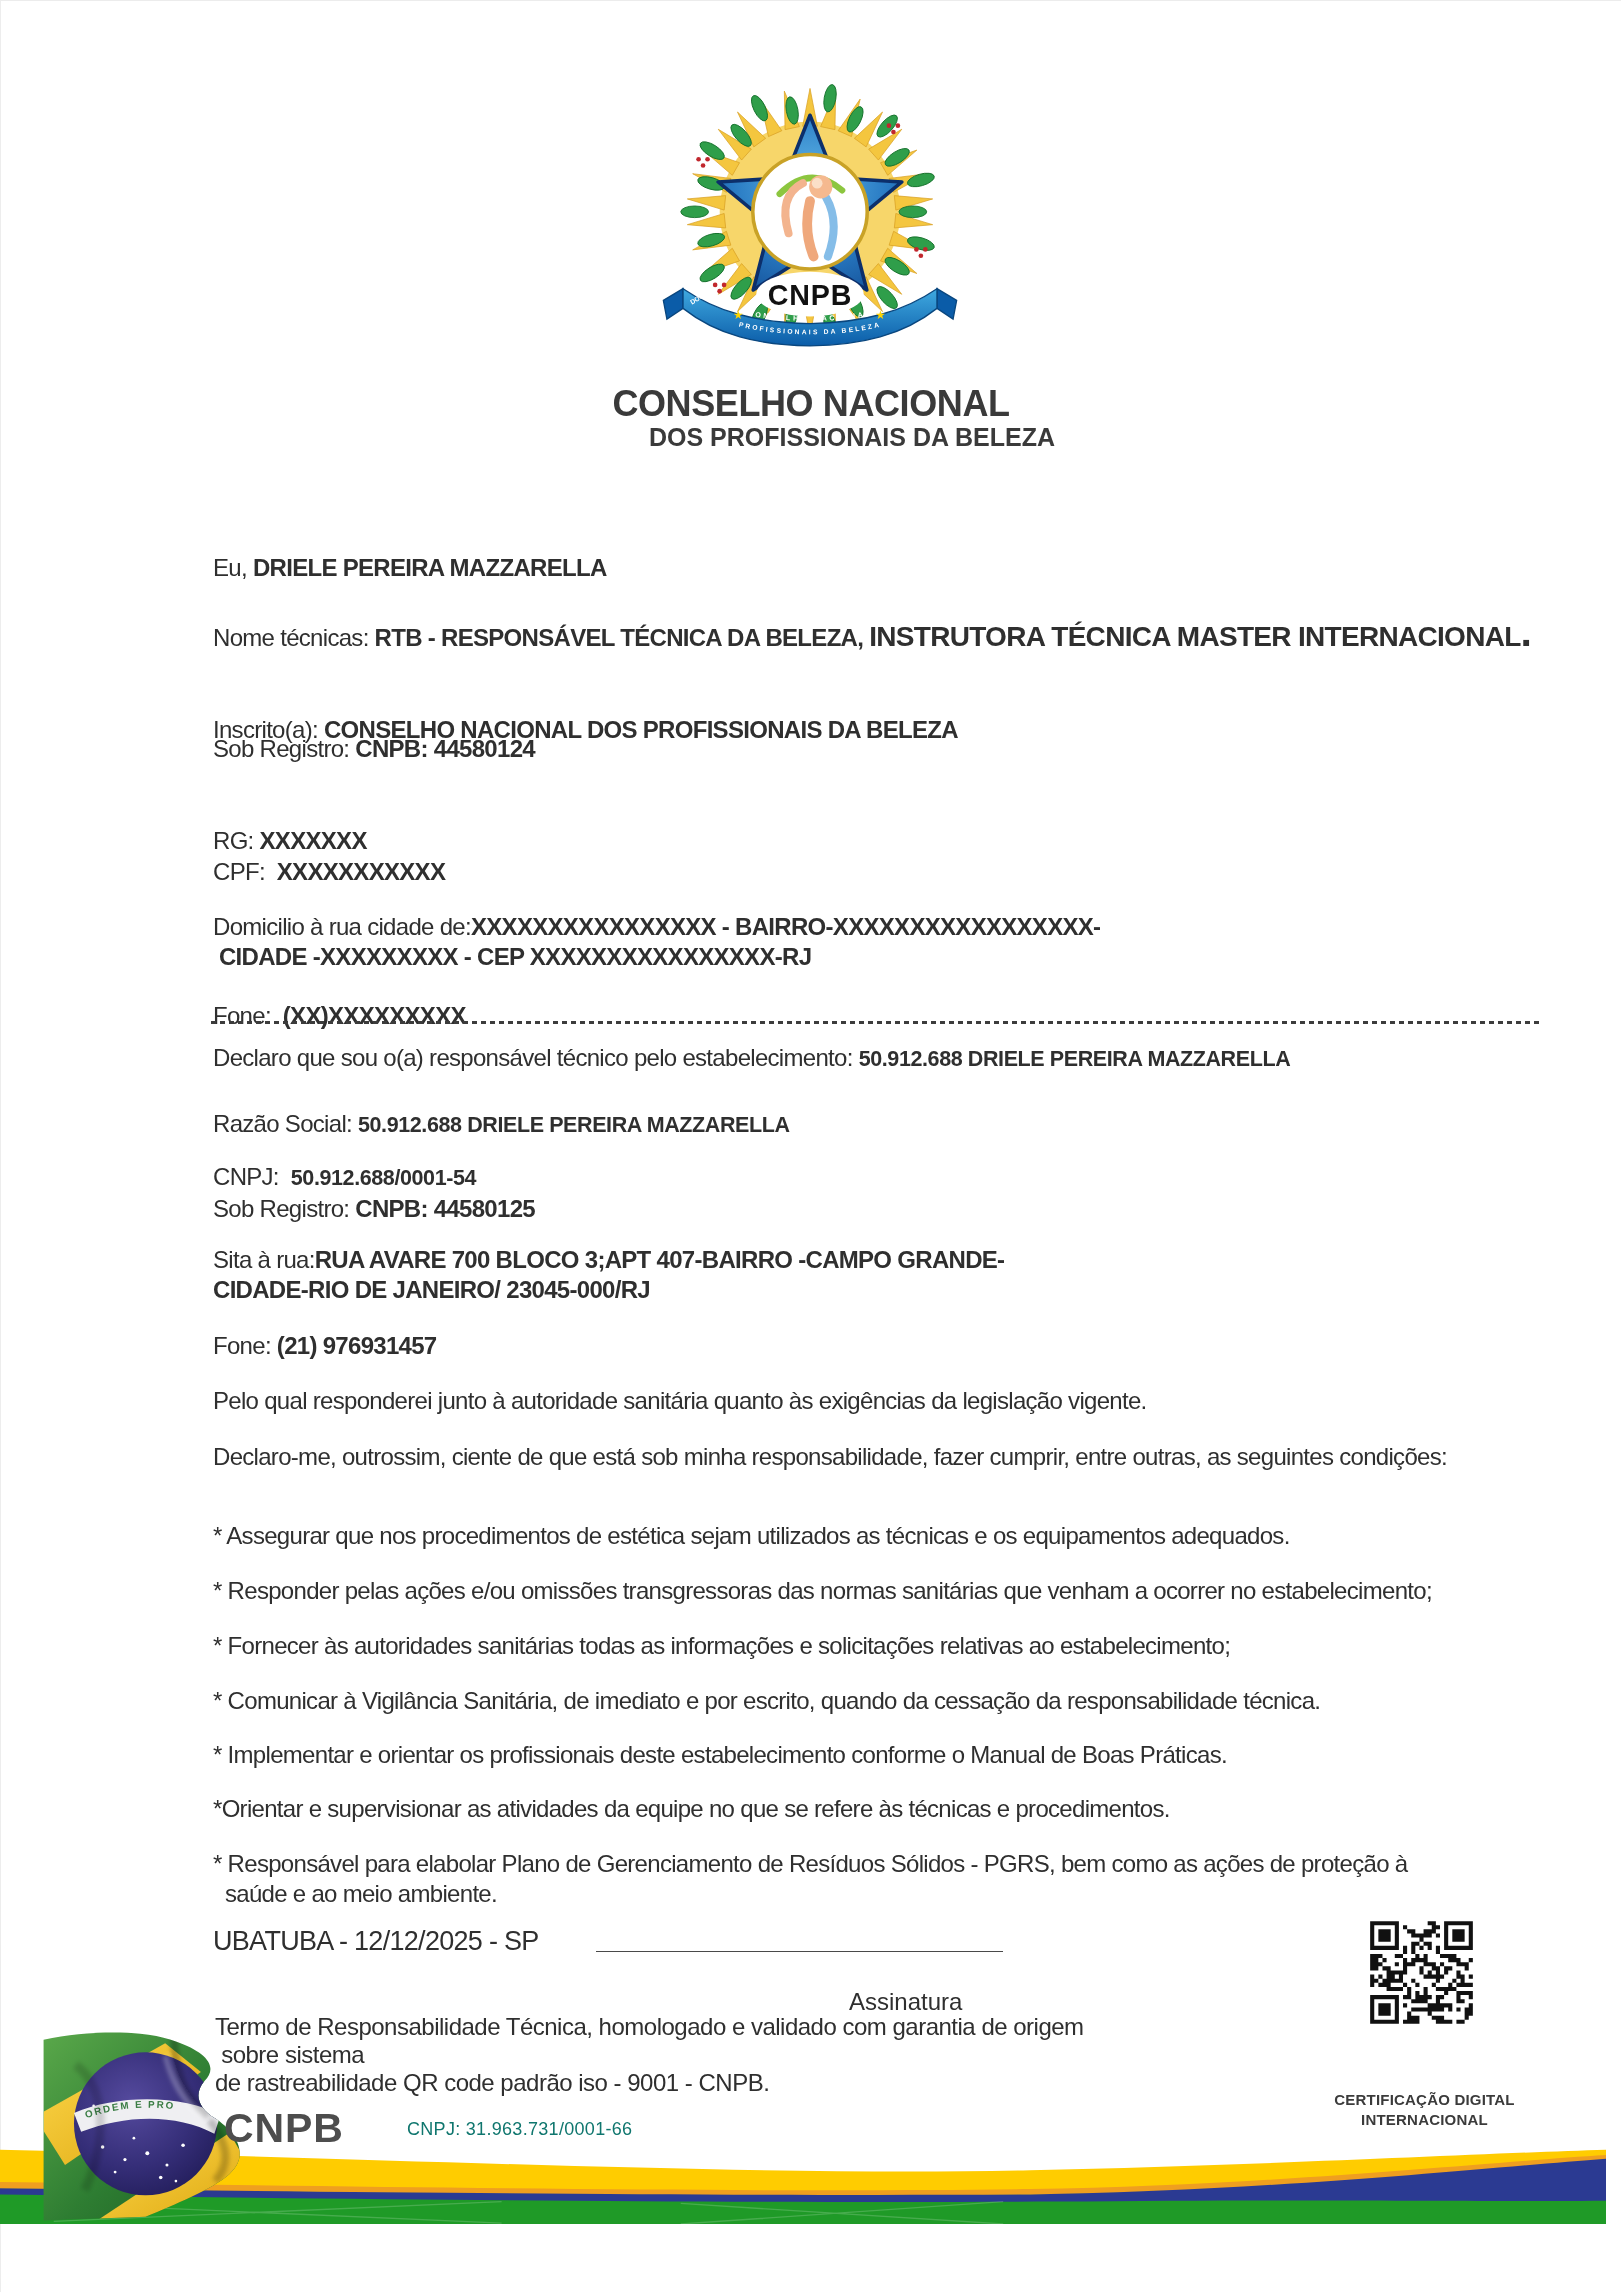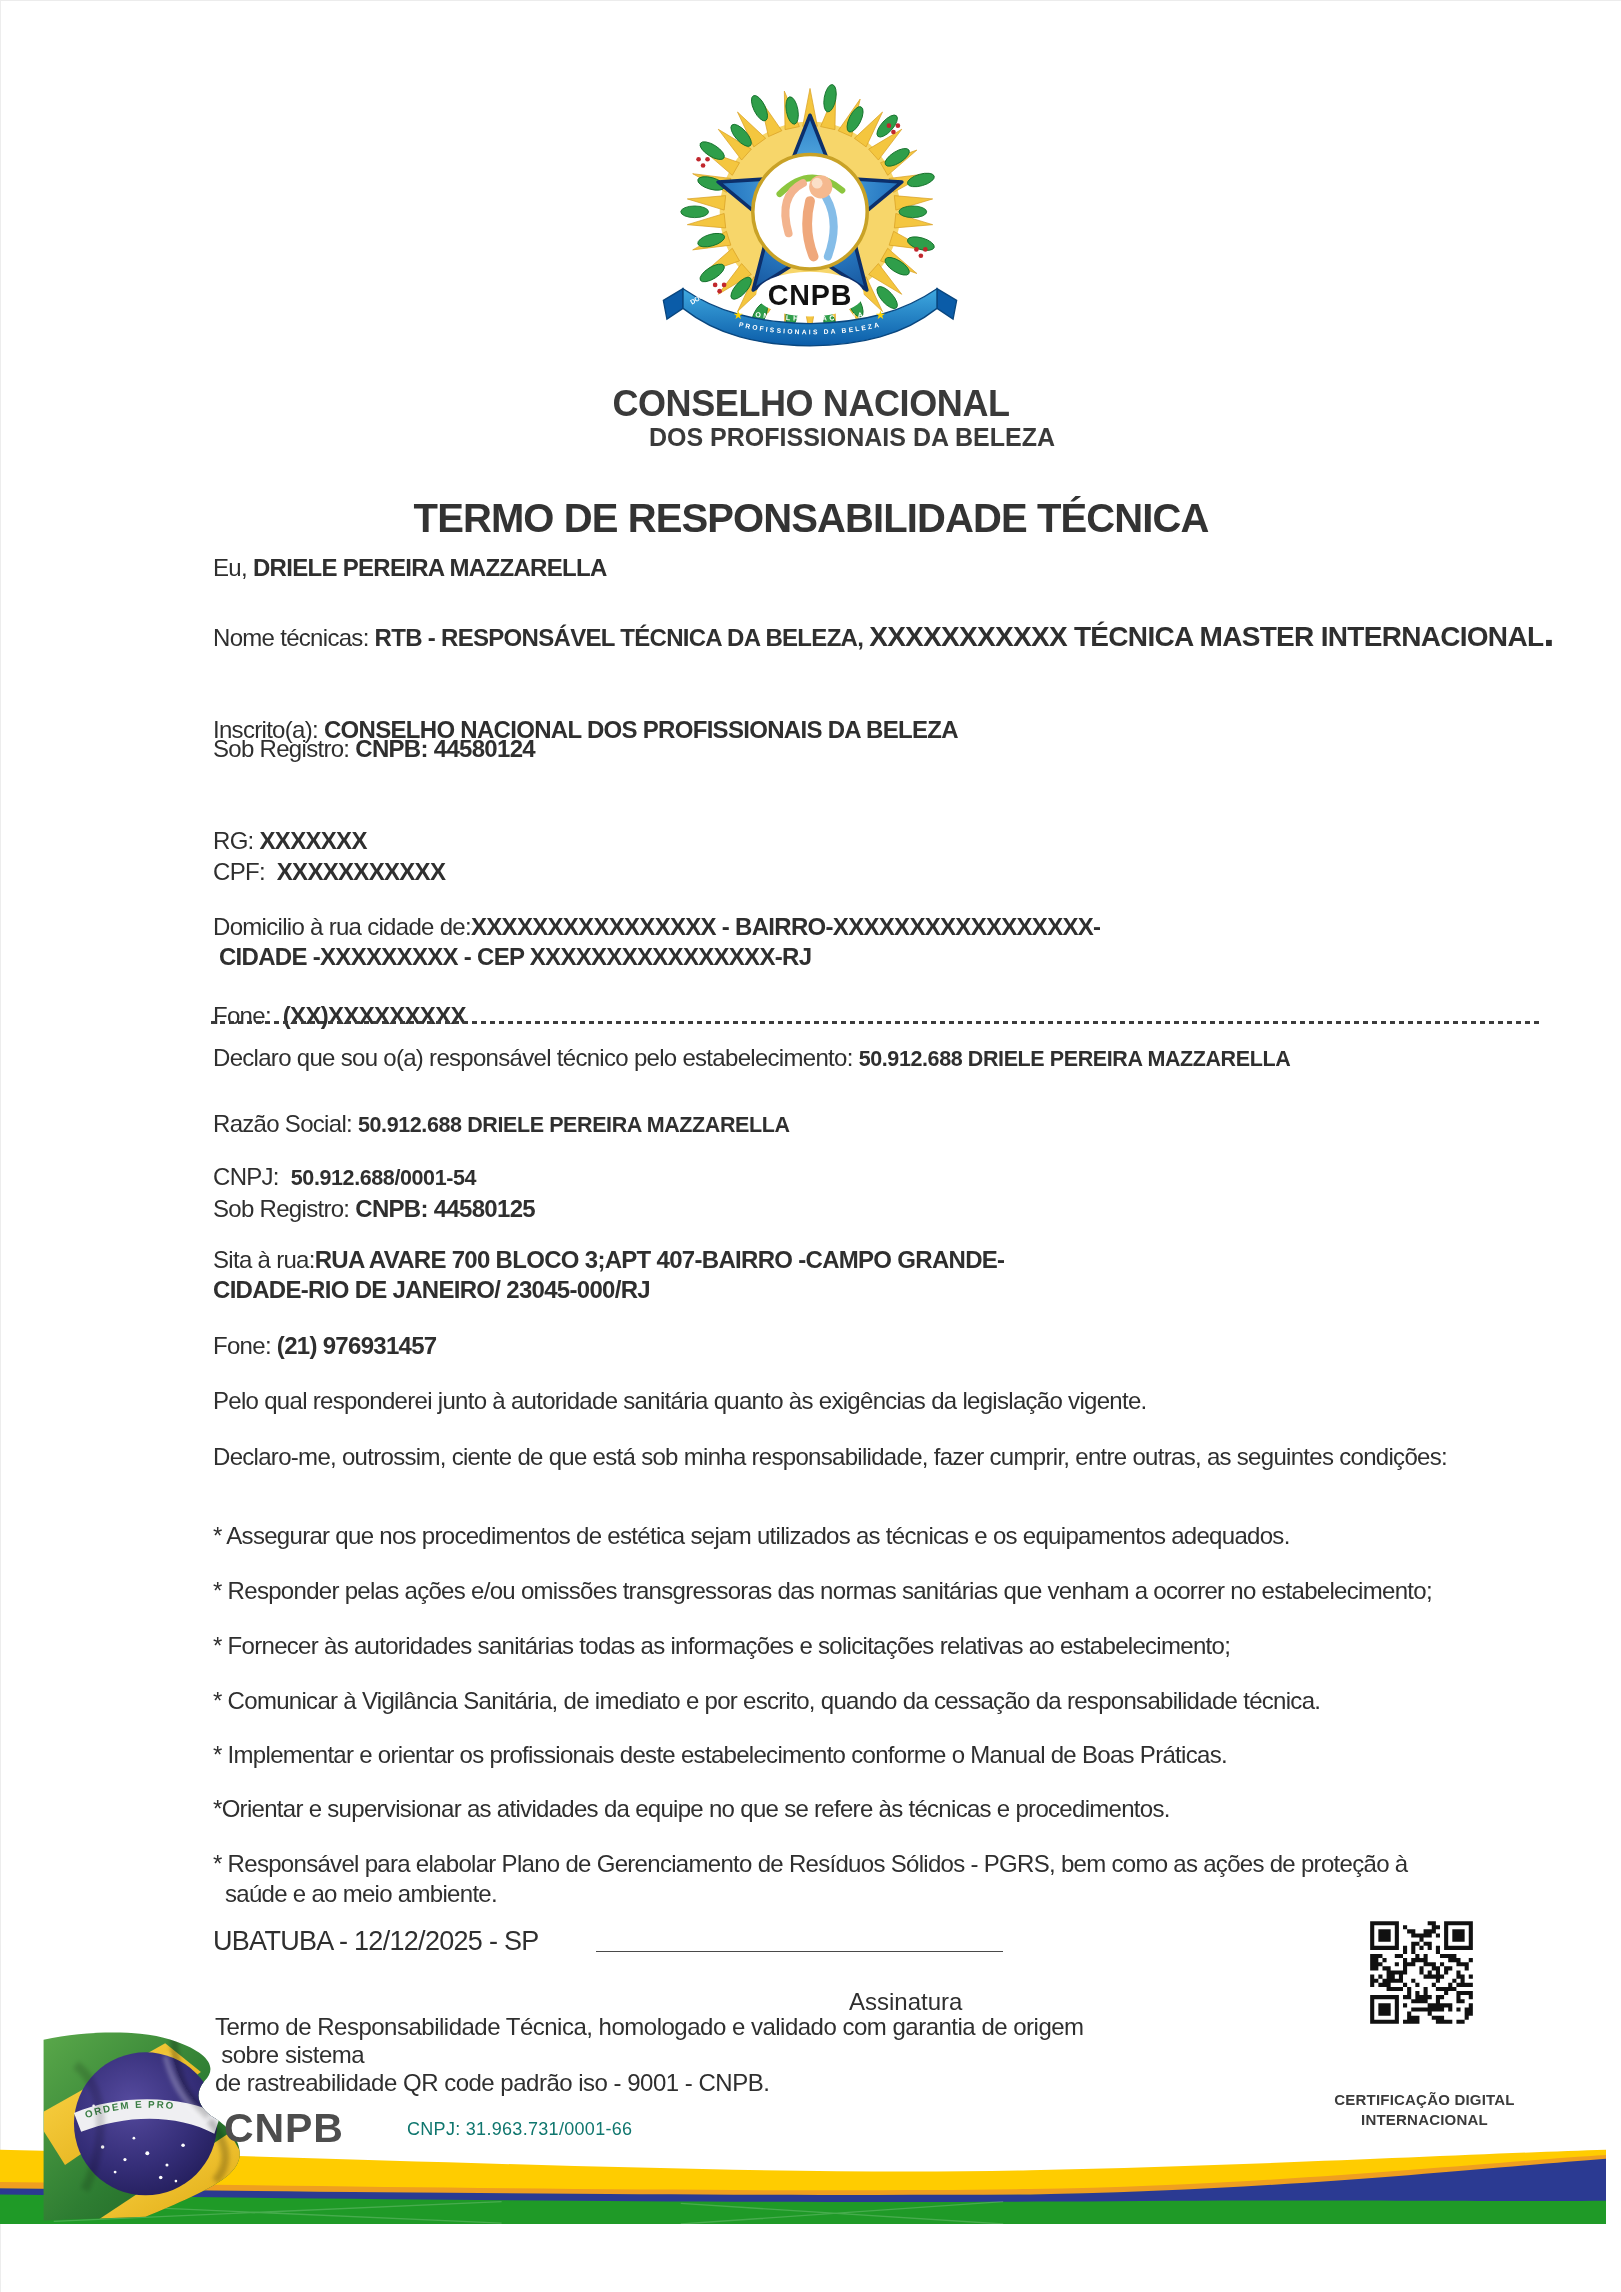--- a/index.html
+++ b/index.html
@@ -112,26 +112,25 @@
         <textPath href="#rp2" startOffset="50%" text-anchor="middle">PROFISSIONAIS DA BELEZA</textPath>
       </text>
       <text x="38" y="252" font-size="7.5" font-weight="bold" fill="#ffffff" transform="rotate(-32 38 252)">DOS</text>
       <text x="84" y="268" font-size="13" fill="#ffd400">★</text>
       <text x="243" y="268" font-size="13" fill="#ffd400">★</text>
     </g>
   </svg>
 
   <div class="org1">CONSELHO NACIONAL</div>
   <div class="org2">DOS PROFISSIONAIS DA BELEZA</div>
-  <div class="doc-title">TERMO DE RESPONSABILIDADE TÉCNICA</div>
 
   <div class="txt-layer">
     <div class="ln" style="top:553px"><span>Eu, </span><span class="b">DRIELE PEREIRA MAZZARELLA</span></div>
 
-    <div class="ln prof" style="top:618px"><span>Nome técnicas: </span><span class="b">RTB - RESPONSÁVEL TÉCNICA DA BELEZA, </span><span class="big">XXXXXXXXXXX TÉCNICA MASTER INTERNACIONAL</span><span class="dot">.</span></div>
+    <div class="ln prof" style="top:618px"><span>Nome técnicas: </span><span class="b">RTB - RESPONSÁVEL TÉCNICA DA BELEZA, </span><span class="big">INSTRUTORA TÉCNICA MASTER INTERNACIONAL</span><span class="dot">.</span></div>
 
     <div class="ln" style="top:715px"><span>Inscrito(a): </span><span class="b">CONSELHO NACIONAL DOS PROFISSIONAIS DA BELEZA</span></div>
 
     <div class="ln" style="top:734px"><span>Sob Registro: </span><span class="b">CNPB: 44580124</span></div>
 
     <div class="ln" style="top:826px"><span>RG: </span><span class="b">XXXXXXX</span></div>
 
     <div class="ln" style="top:857px"><span>CPF:  </span><span class="b">XXXXXXXXXXX</span></div>
 
     <div class="ln" style="top:912px"><span>Domicilio à rua cidade de:</span><span class="b">XXXXXXXXXXXXXXXX - BAIRRO-XXXXXXXXXXXXXXXXX-

